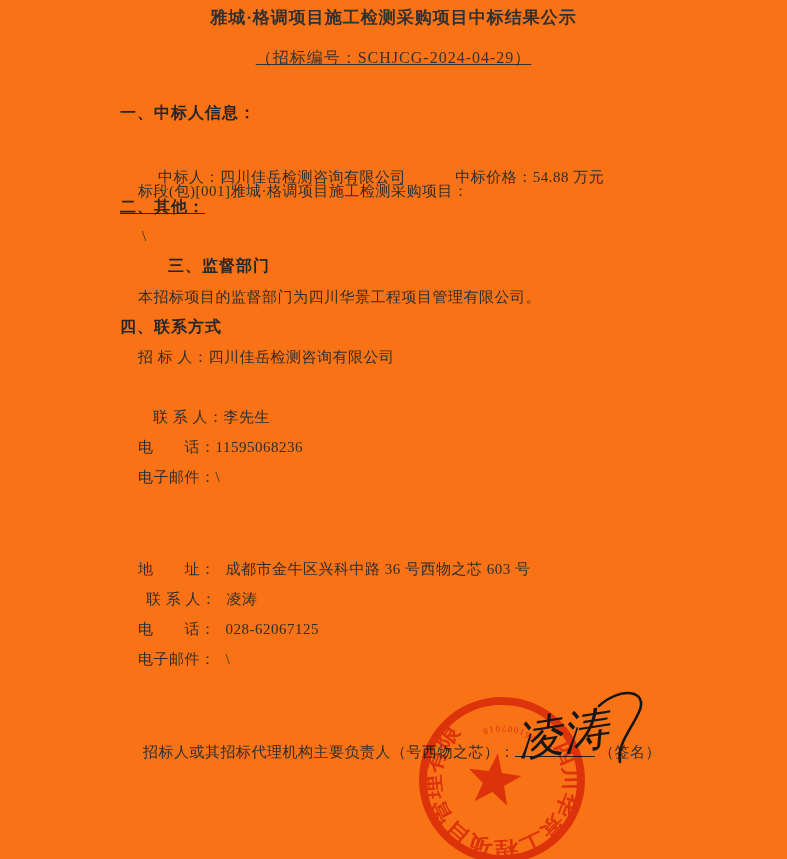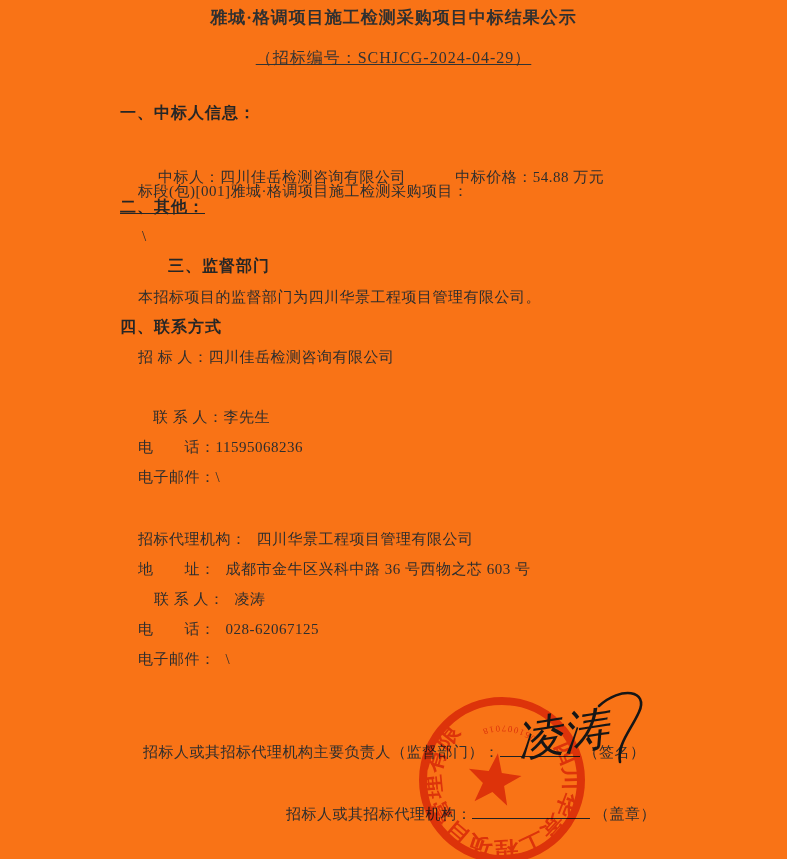--- a/index.html
+++ b/index.html
@@ -74,41 +74,35 @@
   <div class="abs body-line" style="top:408px;left:153px;">
     <span class="lbl">联 系 人：</span><span class="val">李先生</span>
   </div>
   <div class="abs body-line" style="top:438px;left:138px;">
     <span class="lbl">电　　话：</span><span class="val">11595068236</span>
   </div>
   <div class="abs body-line" style="top:468px;left:138px;">
     <span class="lbl">电子邮件：</span><span class="val">\</span>
   </div>
 
-  <div class="abs body-line grp-agency" style="top:530px;left:138px;">
-    <span class="lbl">招标代理机构：</span><span class="val">四川华景工程项目管理有限公司</span>
-  </div>
   <div class="abs body-line grp-agency" style="top:560px;left:138px;">
     <span class="lbl">地　　址：</span><span class="val">成都市金牛区兴科中路 36 号西物之芯 603 号</span>
   </div>
-  <div class="abs body-line grp-agency" style="top:590px;left:154px;">
+  <div class="abs body-line grp-agency" style="top:590px;left:146px;">
     <span class="lbl">联 系 人：</span><span class="val">凌涛</span>
   </div>
   <div class="abs body-line grp-agency" style="top:620px;left:138px;">
     <span class="lbl">电　　话：</span><span class="val">028-62067125</span>
   </div>
   <div class="abs body-line grp-agency" style="top:650px;left:138px;">
     <span class="lbl">电子邮件：</span><span class="val">\</span>
   </div>
 
   <div class="abs body-line" style="top:741px;left:143px;">
-    <span>招标人或其招标代理机构主要负责人（监督部门）：</span><span class="uline uline-sign"></span><span class="suffix">（签名）</span>
-  </div>
-  <div class="abs body-line" style="top:803px;left:286px;">
-    <span>招标人或其招标代理机构：</span><span class="uline uline-stamp"></span><span class="suffix">（盖章）</span>
+    <span>招标人或其招标代理机构主要负责人（号西物之芯）：</span><span class="uline uline-sign"></span><span class="suffix">（签名）</span>
   </div>
 
   <svg class="seal-svg" width="172" height="172" viewBox="0 0 172 172">
     <g opacity="0.88">
       <circle cx="86" cy="86" r="79" fill="none" stroke="#dc4f48" stroke-width="8"></circle>
       <polygon fill="#dc4f48" transform="rotate(8 78 87)" points="78,59 84.6,77.9 104.6,78.3 88.7,90.5 94.5,109.7 78,98.2 61.5,109.7 67.3,90.5 51.4,78.3 71.4,77.9"></polygon>
       <g transform="rotate(183 86 86)" fill="#dc4f48">
         <path id="seal-text-arc" d="M 36.5,123.3 A 62,62 0 1 1 135.5,123.3" fill="none"></path>
         <path id="seal-serial-arc" d="M 51,128 A 55.4,55.4 0 0 0 121,128" fill="none"></path>
         <text class="seal-ring-text" font-size="20" fill="#dc4f48">

